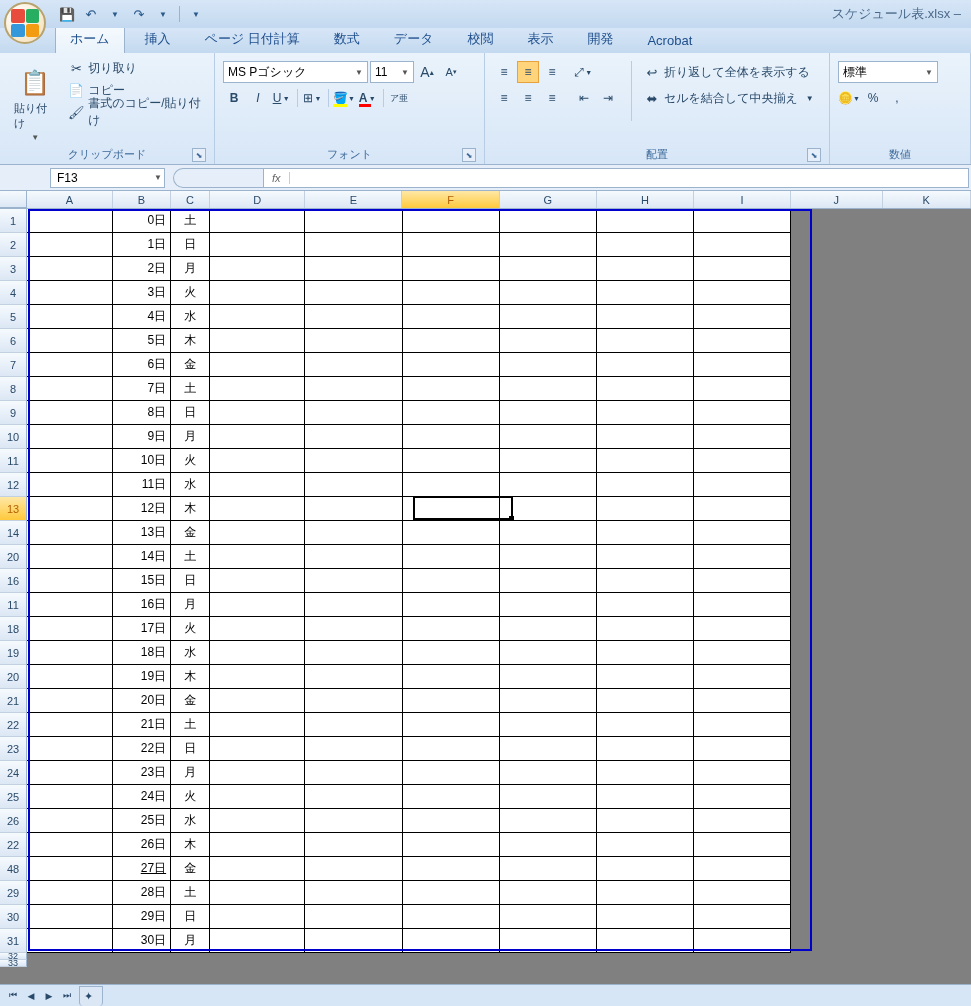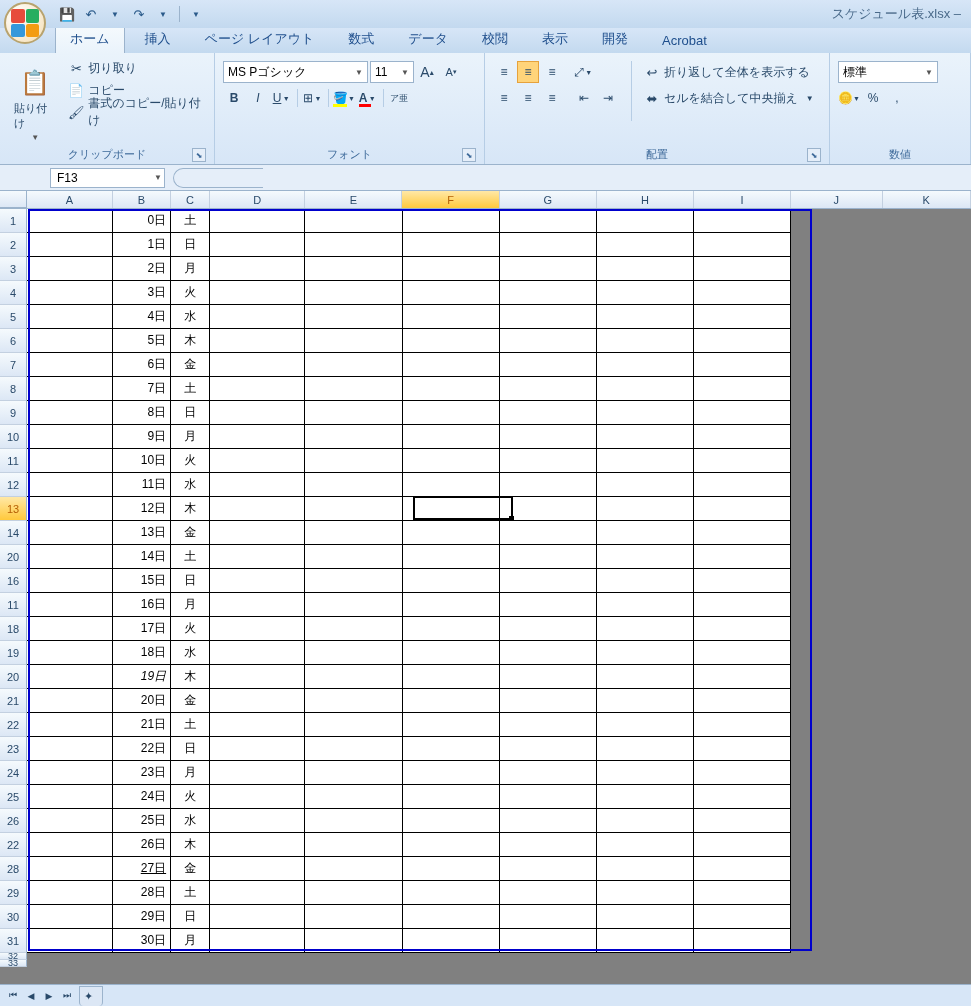--- a/index.html
+++ b/index.html
@@ -114,21 +114,21 @@
     <span class="qat-icon" style="font-size:8px">▼</span>
     <span class="qat-sep"></span>
     <span class="qat-icon" style="font-size:8px">▼</span>
   </div>
   <div class="title-text">スケジュール表.xlsx –</div>
 </div>
 
 <div class="ribbon-tabs" id="ribbon-tabs">
     <div class="ribbon-tab active">ホーム</div>
     <div class="ribbon-tab">挿入</div>
-    <div class="ribbon-tab">ページ レイアウト</div>
+    <div class="ribbon-tab">ページ 日付計算</div>
     <div class="ribbon-tab">数式</div>
     <div class="ribbon-tab">データ</div>
     <div class="ribbon-tab">校閲</div>
     <div class="ribbon-tab">表示</div>
     <div class="ribbon-tab">開発</div>
     <div class="ribbon-tab">Acrobat</div>
   </div>
 
 <div class="ribbon-body">
 
@@ -265,20 +265,24 @@
     <div class="ribbon-group-label"><span>数値</span></div>
   </div>
 </div>
 
 <div class="formula-bar">
   <div class="name-box">
       <span>F13</span>
       <span class="arrow">▼</span>
     </div>
   <div style="width:90px;height:20px;border:1px solid #9bb3cc;border-right:none;background:#e5eef9;border-radius:12px 0 0 12px;margin-left:4px"></div>
+  <div class="fx-area">
+    <span class="fx-label">fx</span>
+    <span style="padding:0 6px"></span>
+  </div>
 </div>
 
 <div class="sheet-area">
   <div class="grid-container" id="grid">
       <div class="col-headers">
         <div class="corner"></div>
         <div class="col-header" style="width: 88px;">A</div>
         <div class="col-header" style="width: 60px;">B</div>
         <div class="col-header" style="width: 40px;">C</div>
         <div class="col-header" style="width: 98px;">D</div>
@@ -552,21 +556,21 @@
         <div class="cell" style="width: 100px;"></div>
         <div class="cell" style="width: 100px;"></div>
         <div class="cell" style="width: 100px;"></div>
         <div class="cell" style="width: 100px;"></div>
         <div class="cell gray-bg" style="width: 94px;"></div>
         <div class="cell gray-bg" style="width: 91px;"></div>
       </div>
       <div class="row">
         <div class="row-header">20</div>
         <div class="cell" style="border-left: none; width: 88px;"></div>
-        <div class="cell" style="width: 60px; font-style: italic;">19日</div>
+        <div class="cell" style="width: 60px;">19日</div>
         <div class="cell center" style="width: 40px;">木</div>
         <div class="cell" style="width: 98px;"></div>
         <div class="cell" style="width: 100px;"></div>
         <div class="cell" style="width: 100px;"></div>
         <div class="cell" style="width: 100px;"></div>
         <div class="cell" style="width: 100px;"></div>
         <div class="cell" style="width: 100px;"></div>
         <div class="cell gray-bg" style="width: 94px;"></div>
         <div class="cell gray-bg" style="width: 91px;"></div>
       </div>
@@ -662,21 +666,21 @@
         <div class="cell" style="width: 98px;"></div>
         <div class="cell" style="width: 100px;"></div>
         <div class="cell" style="width: 100px;"></div>
         <div class="cell" style="width: 100px;"></div>
         <div class="cell" style="width: 100px;"></div>
         <div class="cell" style="width: 100px;"></div>
         <div class="cell gray-bg" style="width: 94px;"></div>
         <div class="cell gray-bg" style="width: 91px;"></div>
       </div>
       <div class="row">
-        <div class="row-header">28</div>
+        <div class="row-header">48</div>
         <div class="cell" style="border-left: none; width: 88px;"></div>
         <div class="cell" style="width: 60px; text-decoration: underline;">27日</div>
         <div class="cell center" style="width: 40px;">金</div>
         <div class="cell" style="width: 98px;"></div>
         <div class="cell" style="width: 100px;"></div>
         <div class="cell" style="width: 100px;"></div>
         <div class="cell" style="width: 100px;"></div>
         <div class="cell" style="width: 100px;"></div>
         <div class="cell" style="width: 100px;"></div>
         <div class="cell gray-bg" style="width: 94px;"></div>

